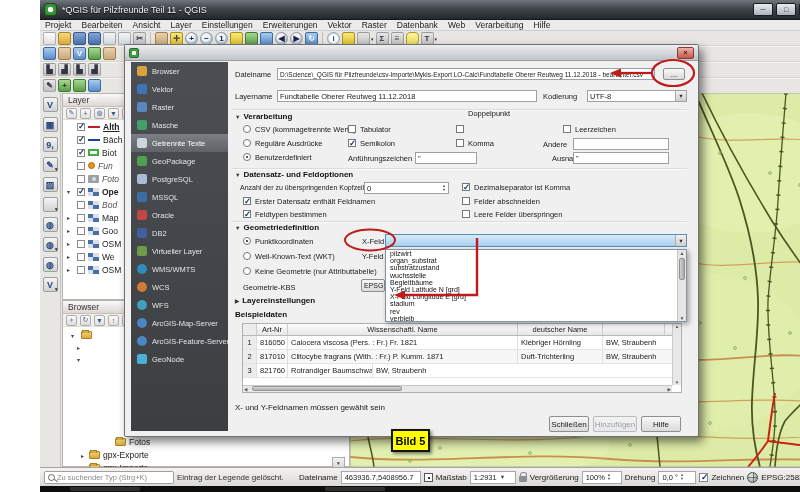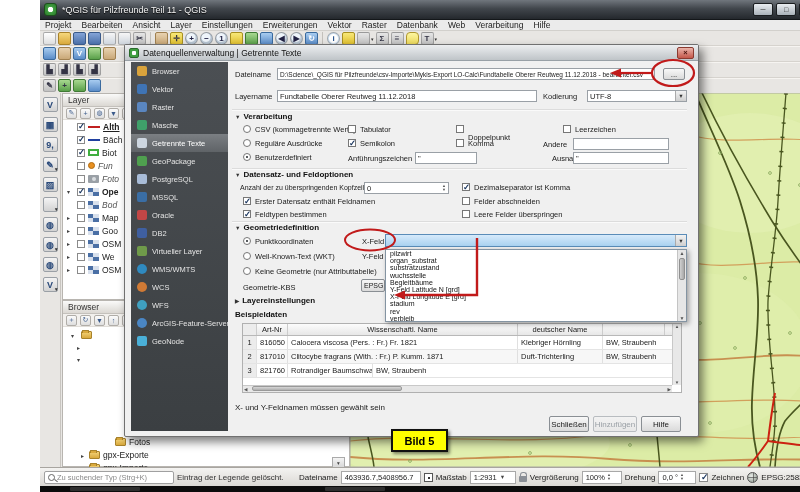--- a/index.html
+++ b/index.html
@@ -159,21 +159,21 @@
   .c1 { width:31px; }
   .c2 { width:230px; }
   .c3 { width:85px; }
   .c4 { width:62px; border-right:none; }
   .hscroll { position:absolute; left:0; bottom:0; right:9px; height:7px; background:#e8e8e8; border-top:1px solid #c8c8c8;
     display:flex; align-items:center; justify-content:space-between; font-size:4.5px; color:#555; padding:0 1px; }
   .hthumb { position:absolute; left:9px; bottom:1px; width:150px; height:5px; background:linear-gradient(#d6d6d6,#b0b0b0); border:1px solid #999; border-radius:2px; }
   .vscroll { position:absolute; right:0; top:0; width:9px; bottom:7px; background:#e8e8e8; border-left:1px solid #c8c8c8;
     display:flex; flex-direction:column; align-items:center; justify-content:space-between; font-size:4.5px; color:#555; }
 
-  .bild-label { position:absolute; left:351px; top:429px; width:57px; height:23px; background:#ffff00;
+  .bild-label { position:absolute; left:351px; top:429px; width:39px; height:23px; background:#ffff00;
     border:2px solid #111; display:flex; align-items:center; justify-content:center;
     font-size:11px; font-weight:bold; color:#000; z-index:30; box-shadow:2px 2px 3px rgba(0,0,0,.45); }
   .annotations { position:absolute; left:0; top:0; width:800px; height:492px; z-index:40; pointer-events:none; }
 </style>
 </head>
 <body>
 
 <div class="screen">
   <div class="desktop-strip"></div>
 
@@ -486,21 +486,20 @@
   </div>
 
   <div class="taskbar">
     <span style="left:30px; width:70px;"></span>
     <span style="left:285px; width:60px;"></span>
   </div>
 
   <div class="dialog">
     <div class="dlg-title">
       <span class="dlg-logo"></span>
-      <span>Datenquellenverwaltung | Getrennte Texte</span>
       <span class="dlg-close">×</span>
     </div>
 
     <div class="dlg-sidebar">
       <div class="sb-item">
           <span class="sbi" style="background:#d9a33c"></span>
           <span>Browser</span>
         </div>
       <div class="sb-item">
           <span class="sbi" style="background:#3f74b5"></span>
@@ -546,20 +545,24 @@
           <span class="sbi" style="background:#2f8ac0; border-radius:50%"></span>
           <span>WMS/WMTS</span>
         </div>
       <div class="sb-item">
           <span class="sbi" style="background:#d07a35; border-radius:50%"></span>
           <span>WCS</span>
         </div>
       <div class="sb-item">
           <span class="sbi" style="background:#3fa0c0; border-radius:50%"></span>
           <span>WFS</span>
+        </div>
+      <div class="sb-item">
+          <span class="sbi" style="background:#4a86c4; border-radius:50%"></span>
+          <span>ArcGIS-Map-Server</span>
         </div>
       <div class="sb-item">
           <span class="sbi" style="background:#4a86c4; border-radius:50%"></span>
           <span>ArcGIS-Feature-Server</span>
         </div>
       <div class="sb-item">
           <span class="sbi" style="background:#4ab0d8"></span>
           <span>GeoNode</span>
         </div>
     </div>
@@ -575,21 +578,21 @@
         <span class="combo-btn">▼</span>
       </div>
 
     <div class="sec-line" style="top:64px"></div>
     <div class="sec" style="left:110px; top:67px"><span class="tri">▼</span><span>Verarbeitung</span></div>
     <span class="rdo" style="left:118px; top:80px"></span>
     <span class="lbl" style="left:130px; top:80px">CSV (kommagetrennte Werte)</span>
     <span class="dcb" style="left:223px; top:80px"></span>
     <span class="lbl" style="left:235px; top:80px">Tabulator</span>
     <span class="dcb" style="left:331px; top:80px"></span>
-    <span class="lbl" style="left:343px; top:88px">Doppelpunkt</span>
+    <span class="lbl" style="left:343px; top:64px">Doppelpunkt</span>
     <span class="dcb" style="left:438px; top:80px"></span>
     <span class="lbl" style="left:450px; top:80px">Leerzeichen</span>
 
     <span class="rdo" style="left:118px; top:94px"></span>
     <span class="lbl" style="left:130px; top:94px">Reguläre Ausdrücke</span>
     <span class="dcb on" style="left:223px; top:94px"></span>
     <span class="lbl" style="left:235px; top:94px">Semikolon</span>
     <span class="dcb" style="left:331px; top:94px"></span>
     <span class="lbl" style="left:343px; top:94px">Komma</span>
     <span class="lbl" style="left:418px; top:95px">Andere</span>

